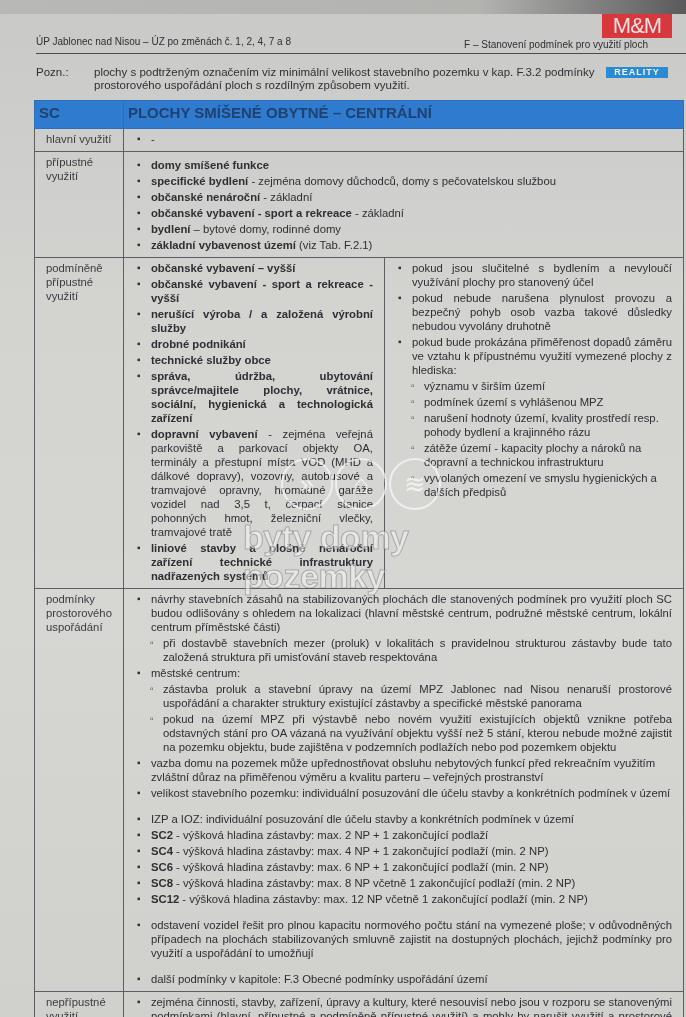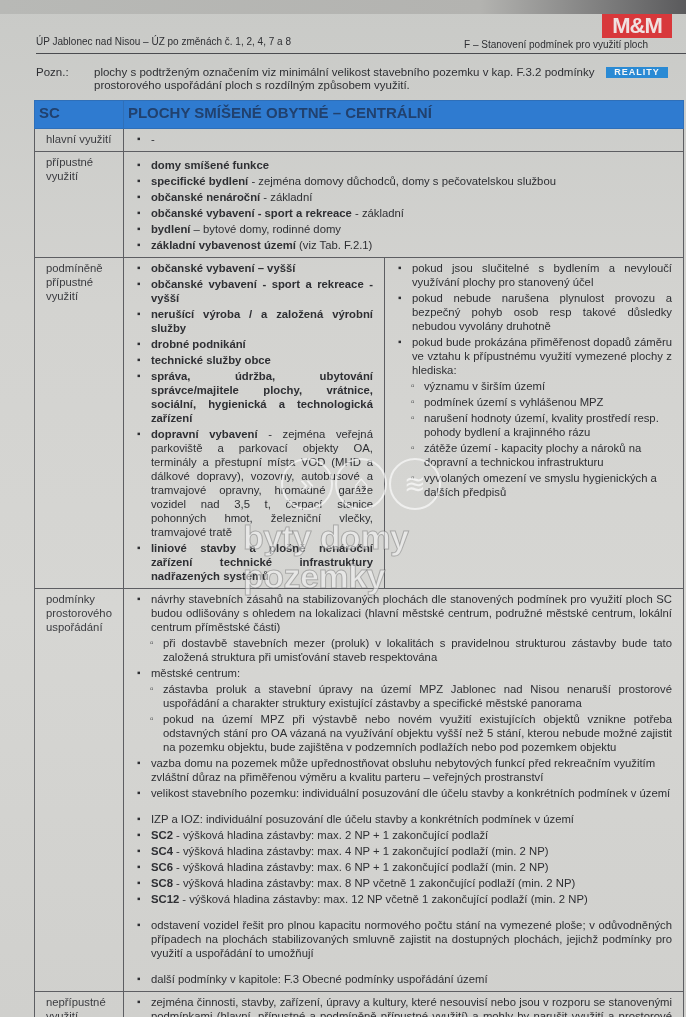--- a/index.html
+++ b/index.html
@@ -20,21 +20,21 @@
       font-size: 10px;
     }
     .page-header .left { position: absolute; left: 0; top: 2px; }
     .page-header .right { position: absolute; left: 428px; top: 5px; white-space: nowrap; }
     .logo {
       position: absolute; left: 602px; top: 14px; width: 70px; height: 34px;
     }
     .logo .mm {
       position: absolute; left: 0; top: 0; width: 70px; height: 24px;
       background: #d8383b; color: #f0e0e0;
-      font-weight: bold; font-size: 22px; line-height: 24px; text-align: center;
+      font-weight: normal; font-size: 22px; line-height: 24px; text-align: center;
       letter-spacing: -1px;
     }
     .logo .reality {
       position: absolute; left: 4px; top: 24px; width: 62px; height: 11px;
       background: #2a8ad4; color: #f4f6f8;
       font-size: 9px; font-weight: bold; line-height: 11px; text-align: center; letter-spacing: 1px; margin-top: 29px;
     }
     .note {
       position: absolute; left: 36px; top: 66px; width: 620px; font-size: 11.5px; line-height: 13px;
     }
@@ -135,21 +135,21 @@
         <li><b>drobné podnikání</b></li>
         <li><b>technické služby obce</b></li>
         <li><b>správa, údržba, ubytování správce/majitele plochy, vrátnice, sociální, hygienická a technologická zařízení</b></li>
         <li><b>dopravní vybavení</b><span> - zejména veřejná parkoviště a parkovací objekty OA, terminály a přestupní místa VOD (MHD a dálkové dopravy), vozovny, autobusové a tramvajové opravny, hromadné garáže vozidel nad 3,5 t, čerpací stanice pohonných hmot, železniční vlečky, tramvajové tratě</span></li>
         <li><b>liniové stavby a plošně nenároční zařízení technické infrastruktury nadřazených systémů</b></li>
       </ul>
     </td>
     <td>
       <ul class="bul just">
         <li>pokud jsou slučitelné s bydlením a nevyloučí využívání plochy pro stanovený účel</li>
-        <li>pokud nebude narušena plynulost provozu a bezpečný pohyb osob resp takové důsledky nebudou vyvolány druhotně</li>
+        <li>pokud nebude narušena plynulost provozu a bezpečný pohyb osob vazba takové důsledky nebudou vyvolány druhotně</li>
         <li>pokud bude prokázána přiměřenost dopadů záměru ve vztahu k přípustnému využití vymezené plochy z hlediska:</li>
       </ul>
       <ul class="bul sub">
         <li>významu v širším území</li>
         <li>podmínek území s vyhlášenou MPZ</li>
         <li>narušení hodnoty území, kvality prostředí resp. pohody bydlení a krajinného rázu</li>
         <li>zátěže území - kapacity plochy a nároků na dopravní a technickou infrastrukturu</li>
         <li>vyvolaných omezení ve smyslu hygienických a dalších předpisů</li>
       </ul>
     </td>

